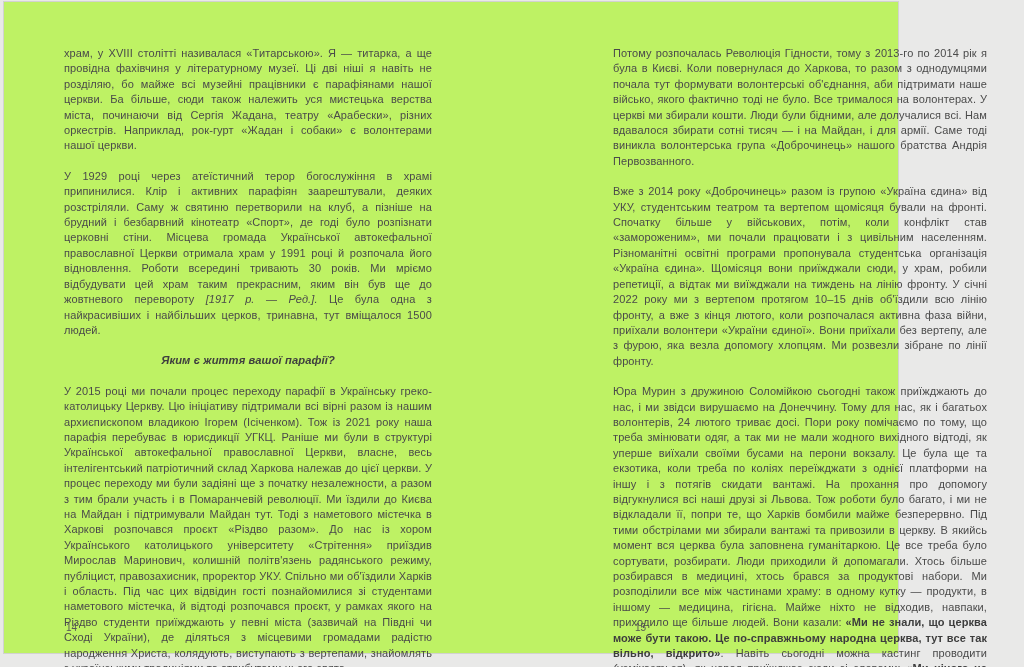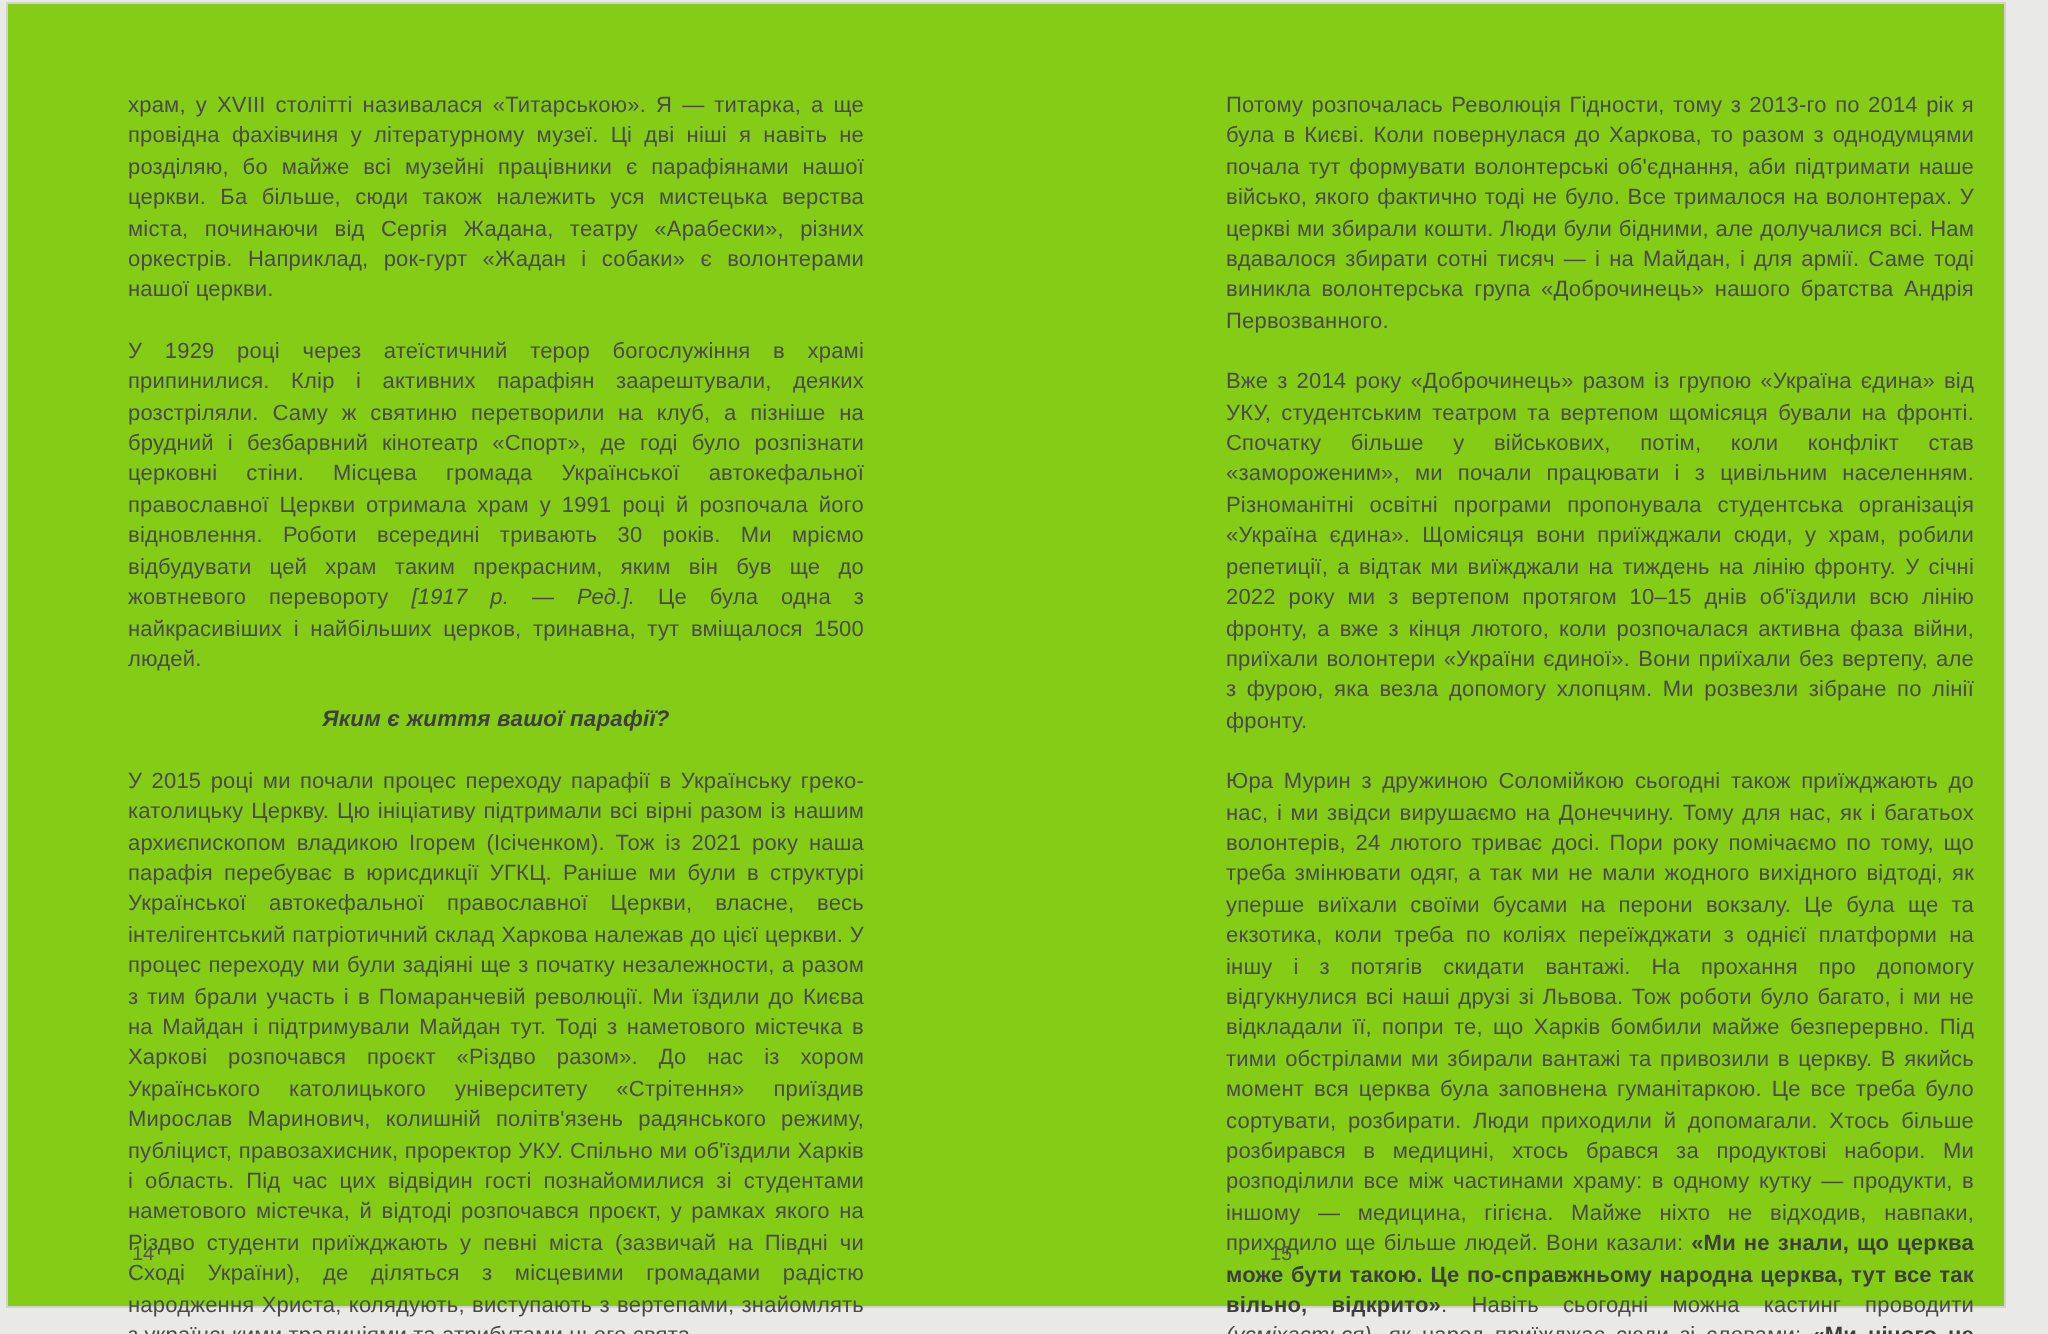--- a/index.html
+++ b/index.html
@@ -7,23 +7,23 @@
     padding: 0;
     width: 1024px;
     height: 667px;
     background: #e9e9e8;
     overflow: hidden;
   }
   .spread {
     position: absolute;
     left: 3px;
     top: 1px;
-    width: 1000px;
+    width: 896px;
     height: 653px;
-    background: #84cc16;
+    background: #bef264;
     border: 1px solid #d2d2d0;
     box-sizing: border-box;
   }
   .text-col {
     position: absolute;
     top: 44px;
     font-family: "Liberation Sans", sans-serif;
     font-size: 11px;
     line-height: 15.4px;
     color: #4a4a4a;

